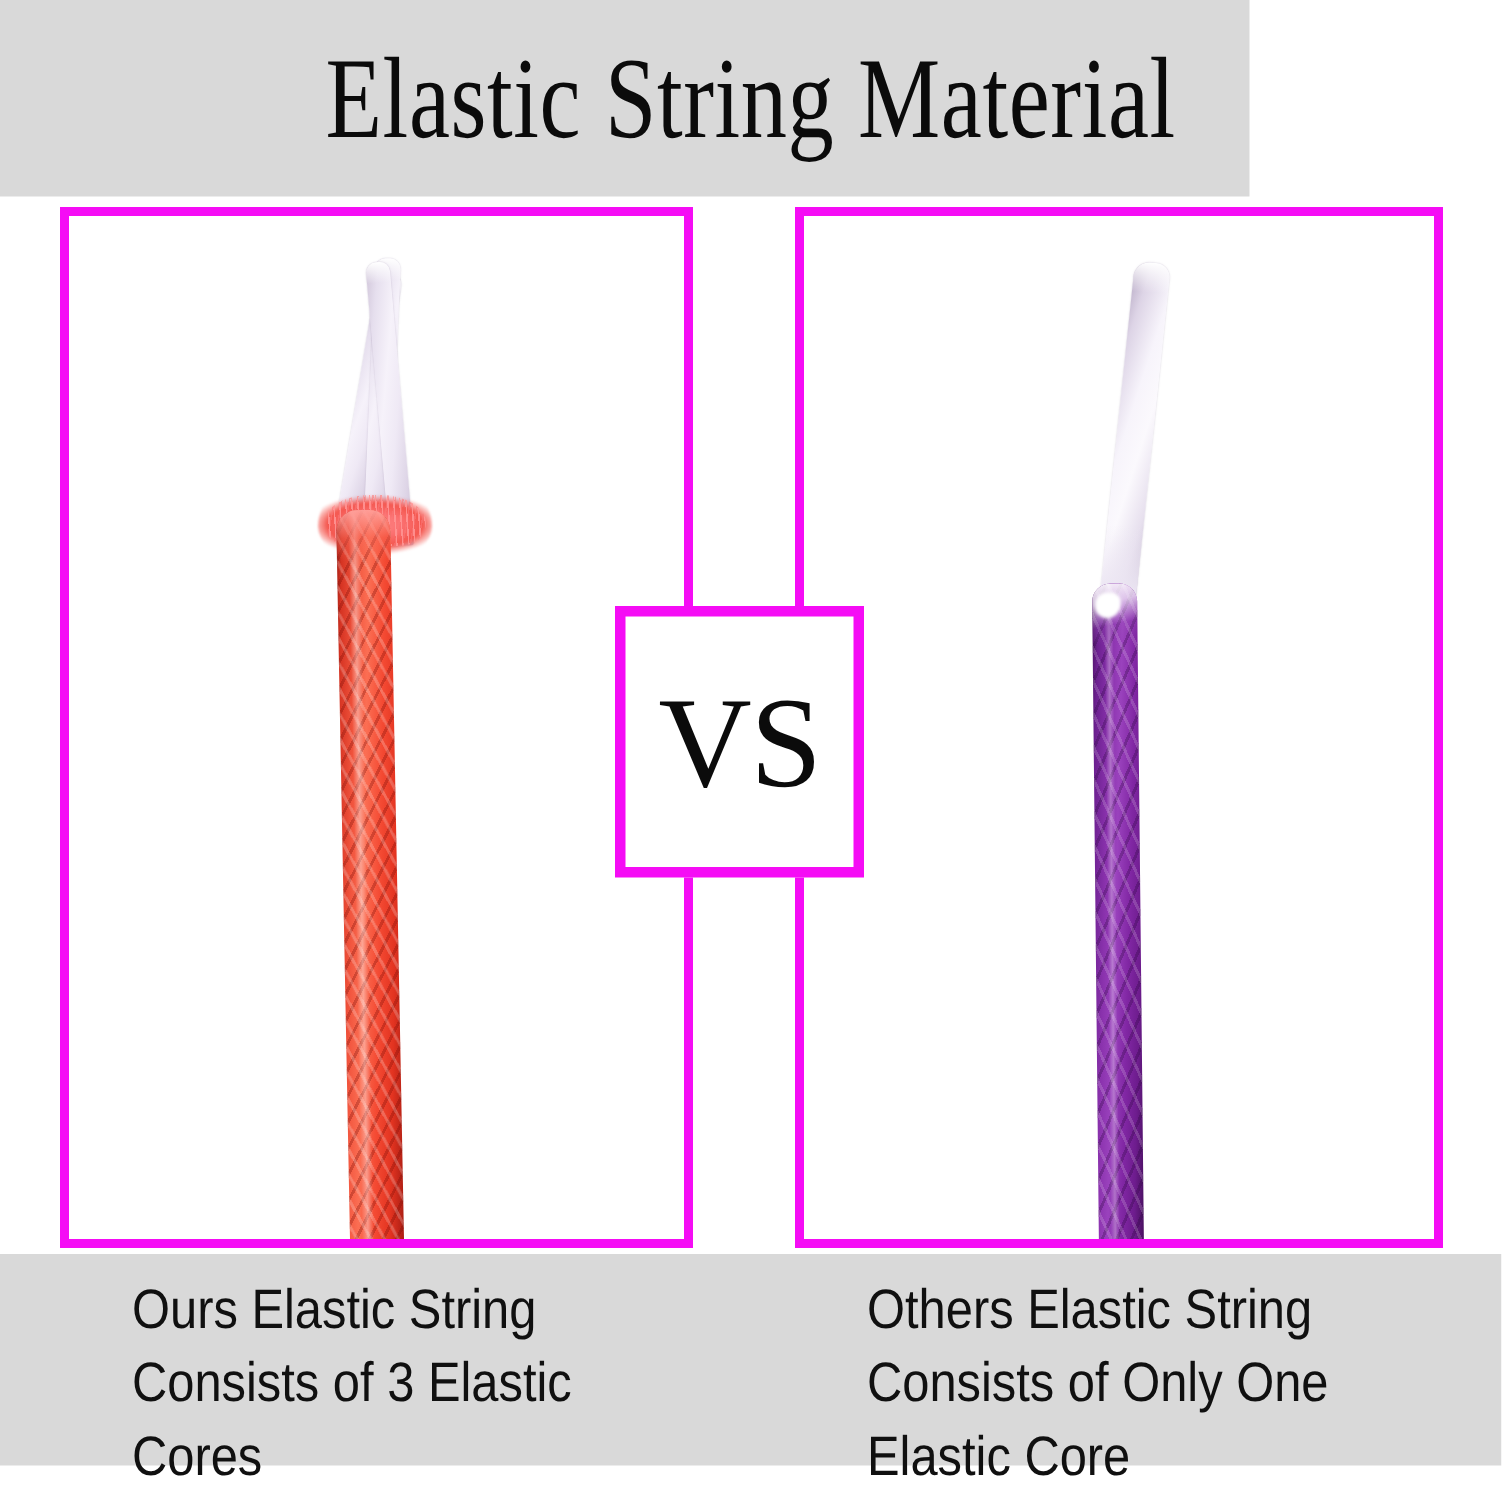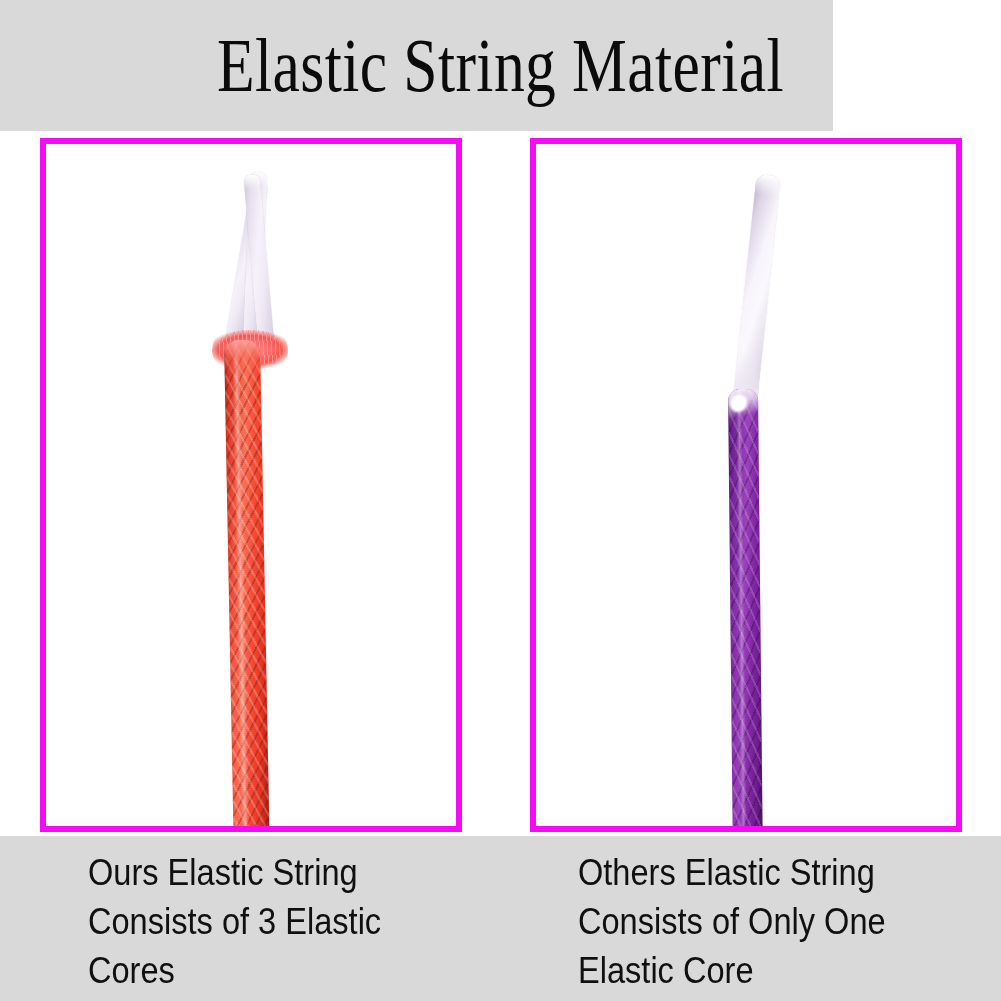--- a/index.html
+++ b/index.html
@@ -353,21 +353,21 @@
     color: #0b0b0b;
     letter-spacing: -1px;
   }
 
   
   .caption-band {
     position: absolute;
     left: 0;
     top: 836px;
     width: 1001px;
-    height: 165px;
+    height: 141px;
     background: #d9d9d9;
   }
   .caption {
     position: absolute;
     top: 12px;
     font-family: "Liberation Sans", sans-serif;
     font-size: 37px;
     line-height: 49px;
     color: #101010;
     transform: scaleX(0.88);
@@ -435,20 +435,23 @@
           <div class="braid"></div>
           <div class="sheen"></div>
           <div class="neck-blend"></div>
           <div class="neck-notch"></div>
         </div>
 
       </div>
     </div>
   </div>
 
+  <div class="vs-badge">
+    <span class="vs-text">VS</span>
+  </div>
 
   <div class="caption-band">
 
     <div class="caption caption-left">
       <span class="line">Ours Elastic String</span>
       <span class="line">Consists of 3 Elastic</span>
       <span class="line">Cores</span>
     </div>
 
     <div class="caption caption-right">

